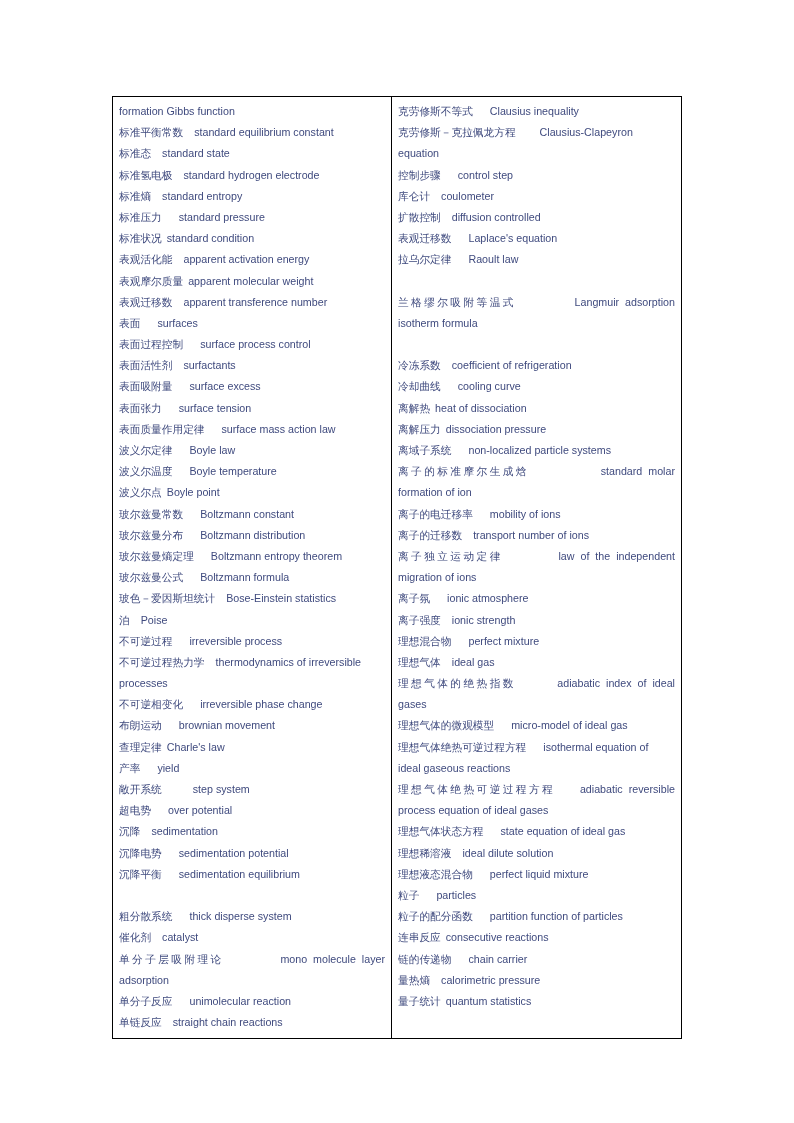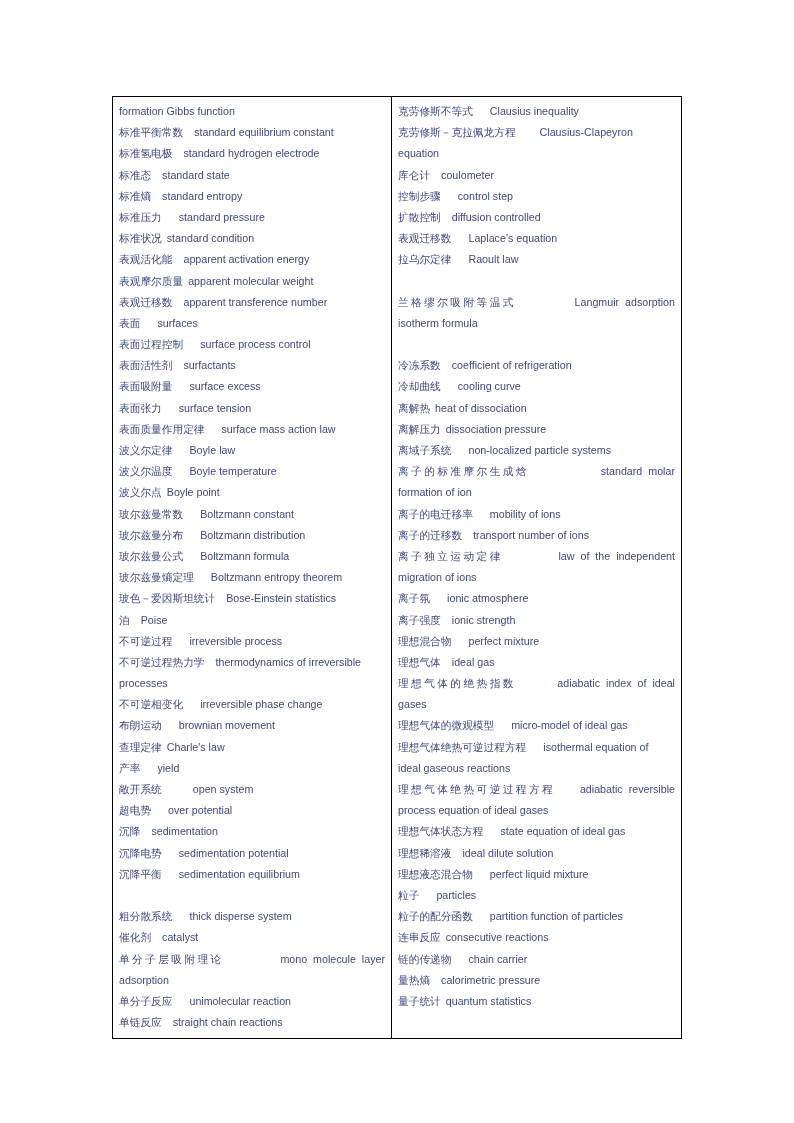--- a/index.html
+++ b/index.html
@@ -87,72 +87,72 @@
   }
 </style>
 </head>
 <body>
 
 <div class="page">
   <div class="glossary-table">
     <div class="col col-left" id="col-left">
         <div class="entry"><span class="en">formation Gibbs function</span></div>
         <div class="entry"><span class="term">标准平衡常数</span><span class="gap2" style="opacity: 0;">&nbsp;</span><span class="en">standard equilibrium constant</span></div>
+        <div class="entry"><span class="term">标准态</span><span class="gap2" style="opacity: 0;">&nbsp;</span><span class="en">standard state</span></div>
         <div class="entry"><span class="term">标准氢电极</span><span class="gap2" style="opacity: 0;">&nbsp;</span><span class="en">standard hydrogen electrode</span></div>
-        <div class="entry"><span class="term">标准态</span><span class="gap2" style="opacity: 0;">&nbsp;</span><span class="en">standard state</span></div>
         <div class="entry"><span class="term">标准熵</span><span class="gap2" style="opacity: 0;">&nbsp;</span><span class="en">standard entropy</span></div>
         <div class="entry"><span class="term">标准压力</span><span class="gap3" style="opacity: 0;">&nbsp;</span><span class="en">standard pressure</span></div>
         <div class="entry"><span class="term">标准状况</span><span class="gap1" style="opacity: 0;">&nbsp;</span><span class="en">standard condition</span></div>
         <div class="entry"><span class="term">表观活化能</span><span class="gap2" style="opacity: 0;">&nbsp;</span><span class="en">apparent activation energy</span></div>
         <div class="entry"><span class="term">表观摩尔质量</span><span class="gap1" style="opacity: 0;">&nbsp;</span><span class="en">apparent molecular weight</span></div>
         <div class="entry"><span class="term">表观迁移数</span><span class="gap2" style="opacity: 0;">&nbsp;</span><span class="en">apparent transference number</span></div>
         <div class="entry"><span class="term">表面</span><span class="gap3" style="opacity: 0;">&nbsp;</span><span class="en">surfaces</span></div>
         <div class="entry"><span class="term">表面过程控制</span><span class="gap3" style="opacity: 0;">&nbsp;</span><span class="en">surface process control</span></div>
         <div class="entry"><span class="term">表面活性剂</span><span class="gap2" style="opacity: 0;">&nbsp;</span><span class="en">surfactants</span></div>
         <div class="entry"><span class="term">表面吸附量</span><span class="gap3" style="opacity: 0;">&nbsp;</span><span class="en">surface excess</span></div>
         <div class="entry"><span class="term">表面张力</span><span class="gap3" style="opacity: 0;">&nbsp;</span><span class="en">surface tension</span></div>
         <div class="entry"><span class="term">表面质量作用定律</span><span class="gap3" style="opacity: 0;">&nbsp;</span><span class="en">surface mass action law</span></div>
         <div class="entry"><span class="term">波义尔定律</span><span class="gap3" style="opacity: 0;">&nbsp;</span><span class="en">Boyle law</span></div>
         <div class="entry"><span class="term">波义尔温度</span><span class="gap3" style="opacity: 0;">&nbsp;</span><span class="en">Boyle temperature</span></div>
         <div class="entry"><span class="term">波义尔点</span><span class="gap1" style="opacity: 0;">&nbsp;</span><span class="en">Boyle point</span></div>
         <div class="entry"><span class="term">玻尔兹曼常数</span><span class="gap3" style="opacity: 0;">&nbsp;</span><span class="en">Boltzmann constant</span></div>
         <div class="entry"><span class="term">玻尔兹曼分布</span><span class="gap3" style="opacity: 0;">&nbsp;</span><span class="en">Boltzmann distribution</span></div>
+        <div class="entry"><span class="term">玻尔兹曼熵定理</span><span class="gap3" style="opacity: 0;">&nbsp;</span><span class="en">Boltzmann entropy theorem</span></div>
         <div class="entry"><span class="term">玻尔兹曼公式</span><span class="gap3" style="opacity: 0;">&nbsp;</span><span class="en">Boltzmann formula</span></div>
-        <div class="entry"><span class="term">玻尔兹曼熵定理</span><span class="gap3" style="opacity: 0;">&nbsp;</span><span class="en">Boltzmann entropy theorem</span></div>
         <div class="entry"><span class="term">玻色－爱因斯坦统计</span><span class="gap2" style="opacity: 0;">&nbsp;</span><span class="en">Bose-Einstein statistics</span></div>
         <div class="entry"><span class="term">泊</span><span class="gap2" style="opacity: 0;">&nbsp;</span><span class="en">Poise</span></div>
         <div class="entry"><span class="term">不可逆过程</span><span class="gap3" style="opacity: 0;">&nbsp;</span><span class="en">irreversible process</span></div>
         <div class="entry"><span class="term">不可逆过程热力学</span><span class="gap2" style="opacity: 0;">&nbsp;</span><span class="en">thermodynamics of irreversible</span></div>
         <div class="cont"><span class="en">processes</span></div>
         <div class="entry"><span class="term">不可逆相变化</span><span class="gap3" style="opacity: 0;">&nbsp;</span><span class="en">irreversible phase change</span></div>
         <div class="entry"><span class="term">布朗运动</span><span class="gap3" style="opacity: 0;">&nbsp;</span><span class="en">brownian movement</span></div>
         <div class="entry"><span class="term">查理定律</span><span class="gap1" style="opacity: 0;">&nbsp;</span><span class="en">Charle's law</span></div>
         <div class="entry"><span class="term">产率</span><span class="gap3" style="opacity: 0;">&nbsp;</span><span class="en">yield</span></div>
-        <div class="entry"><span class="term">敞开系统</span><span class="gap5" style="opacity: 0;">&nbsp;</span><span class="en">open system</span></div>
+        <div class="entry"><span class="term">敞开系统</span><span class="gap5" style="opacity: 0;">&nbsp;</span><span class="en">step system</span></div>
         <div class="entry"><span class="term">超电势</span><span class="gap3" style="opacity: 0;">&nbsp;</span><span class="en">over potential</span></div>
         <div class="entry"><span class="term">沉降</span><span class="gap2" style="opacity: 0;">&nbsp;</span><span class="en">sedimentation</span></div>
         <div class="entry"><span class="term">沉降电势</span><span class="gap3" style="opacity: 0;">&nbsp;</span><span class="en">sedimentation potential</span></div>
         <div class="entry"><span class="term">沉降平衡</span><span class="gap3" style="opacity: 0;">&nbsp;</span><span class="en">sedimentation equilibrium</span></div>
         <div class="entry blank">&nbsp;</div>
         <div class="entry"><span class="term">粗分散系统</span><span class="gap3" style="opacity: 0;">&nbsp;</span><span class="en">thick disperse system</span></div>
         <div class="entry"><span class="term">催化剂</span><span class="gap2" style="opacity: 0;">&nbsp;</span><span class="en">catalyst</span></div>
         <div class="entry justify">
           <span class="term">单分子层吸附理论</span>
           <span class="en">mono molecule layer</span>
         </div>
         <div class="cont"><span class="en">adsorption</span></div>
         <div class="entry"><span class="term">单分子反应</span><span class="gap3" style="opacity: 0;">&nbsp;</span><span class="en">unimolecular reaction</span></div>
         <div class="entry"><span class="term">单链反应</span><span class="gap2" style="opacity: 0;">&nbsp;</span><span class="en">straight chain reactions</span></div>
       </div>
     <div class="col col-right" id="col-right">
         <div class="entry"><span class="term">克劳修斯不等式</span><span class="gap3" style="opacity: 0;">&nbsp;</span><span class="en">Clausius inequality</span></div>
         <div class="entry"><span class="term">克劳修斯－克拉佩龙方程</span><span class="gap4" style="opacity: 0;">&nbsp;</span><span class="en">Clausius-Clapeyron</span></div>
         <div class="cont"><span class="en">equation</span></div>
+        <div class="entry"><span class="term">控制步骤</span><span class="gap3" style="opacity: 0;">&nbsp;</span><span class="en">control step</span></div>
         <div class="entry"><span class="term">库仑计</span><span class="gap2" style="opacity: 0;">&nbsp;</span><span class="en">coulometer</span></div>
-        <div class="entry"><span class="term">控制步骤</span><span class="gap3" style="opacity: 0;">&nbsp;</span><span class="en">control step</span></div>
         <div class="entry"><span class="term">扩散控制</span><span class="gap2" style="opacity: 0;">&nbsp;</span><span class="en">diffusion controlled</span></div>
         <div class="entry"><span class="term">表观迁移数</span><span class="gap3" style="opacity: 0;">&nbsp;</span><span class="en">Laplace's equation</span></div>
         <div class="entry"><span class="term">拉乌尔定律</span><span class="gap3" style="opacity: 0;">&nbsp;</span><span class="en">Raoult law</span></div>
         <div class="entry blank">&nbsp;</div>
         <div class="entry justify">
           <span class="term">兰格缪尔吸附等温式</span>
           <span class="en">Langmuir adsorption</span>
         </div>
         <div class="cont"><span class="en">isotherm formula</span></div>
         <div class="entry blank">&nbsp;</div>

